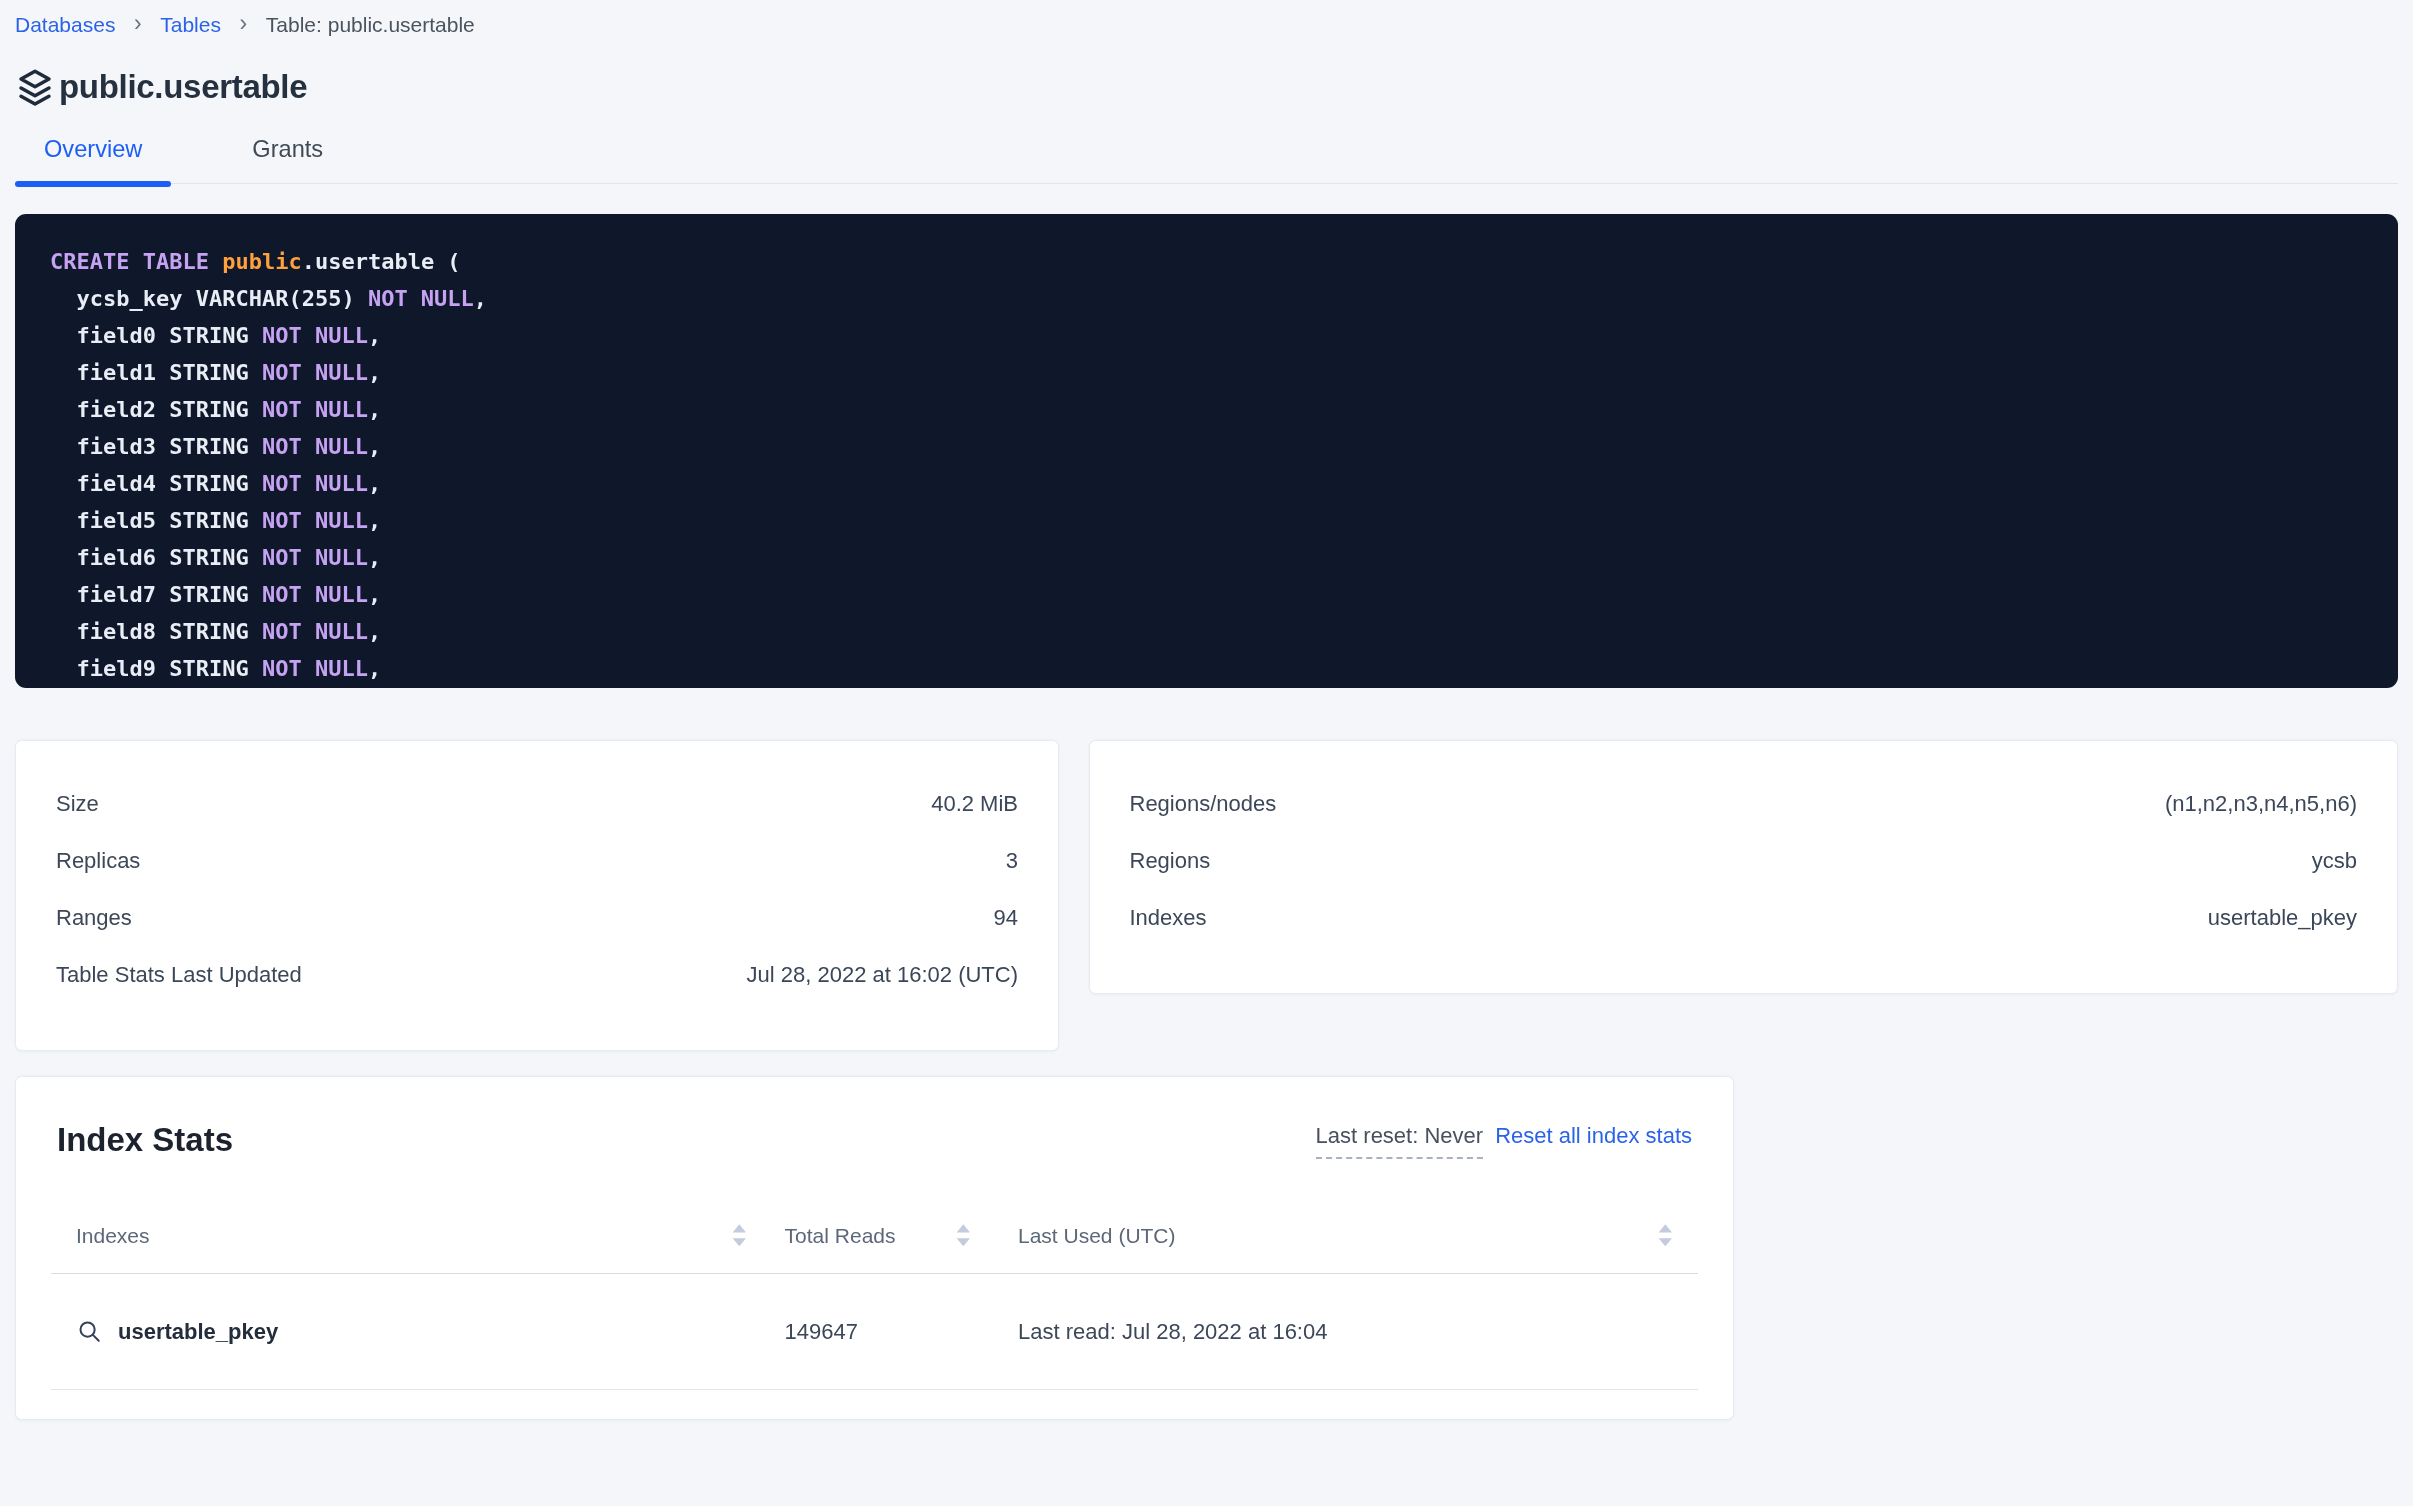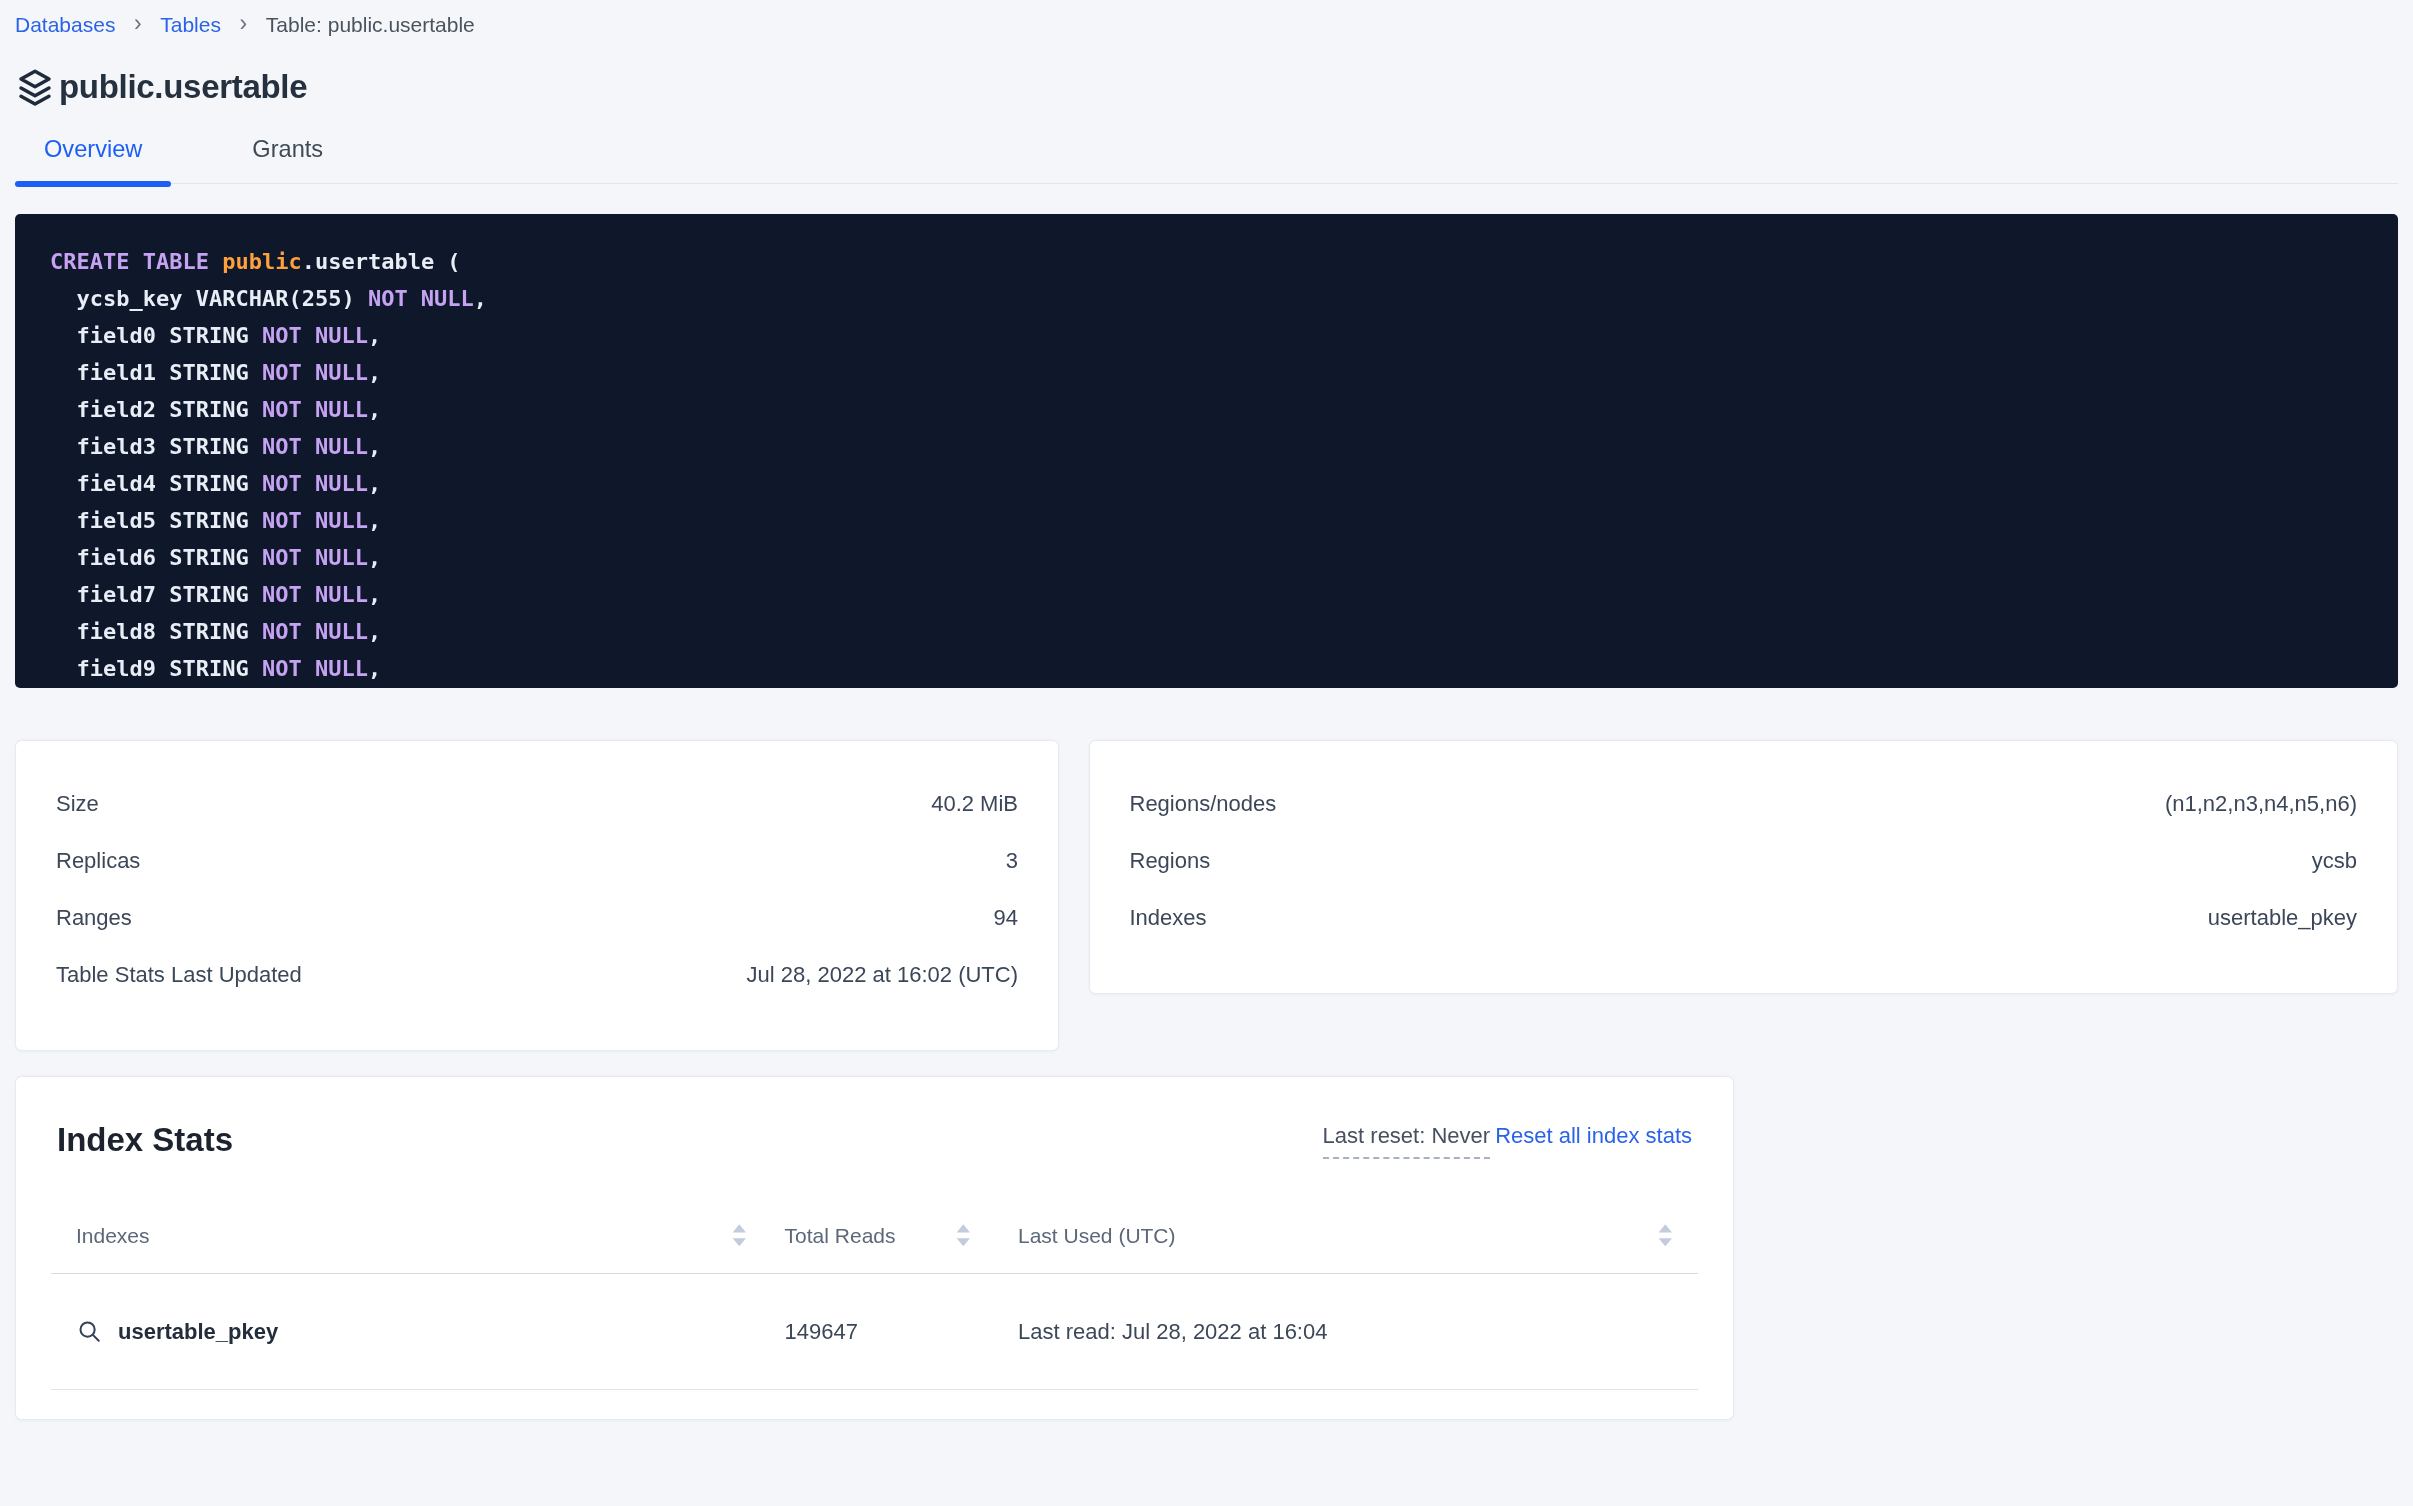--- a/index.html
+++ b/index.html
@@ -36,21 +36,21 @@
   .tab{position:relative;padding:0 29px 20px 29px;font-size:23.6px;color:#404a56;cursor:pointer;}
   .tab.active{color:var(--accent_blue);}
   .tab.active::after{
     content:"";position:absolute;left:0;right:0;bottom:-3.4px;height:5.9px;border-radius:3.4px;
     background:var(--accent_blue);
   }
 
   
   .code-card{
     margin-top:30px;width:2383px;height:474px;overflow:hidden;
-    background:var(--code_background);border-radius:5px;
+    background:var(--code_background);border-radius:11px;
     padding:29px 35px 0 35px;
     font-family:"DejaVu Sans Mono","Liberation Mono",monospace;
     font-size:22px;font-weight:700;line-height:37px;color:var(--code_plain);
   }
   .code-line{white-space:pre;}
   .tok-kw{color:var(--code_keyword);}
   .tok-schema{color:var(--code_schema);}
   .tok-plain{color:var(--code_plain);}
 
   
@@ -63,21 +63,21 @@
   .card-right{flex:1;padding:34px 0 47px 0;}
   .detail-row{height:57px;padding:0 40px;display:flex;justify-content:space-between;align-items:center;font-size:22px;}
   .detail-label{color:#3c4758;}
   .detail-value{color:#3b4759;display:flex;align-items:center;}
   .status-dot{width:16px;height:16px;border-radius:50%;background:var(--status_green);display:inline-block;margin-right:11.8px;}
 
   
   .index-card{margin-top:25px;width:1719px;padding:44px 0 29px 0;}
   .index-head{display:flex;justify-content:space-between;align-items:flex-start;padding:0 41px;}
   .index-title{font-size:33px;font-weight:700;color:#1c222e;}
-  .index-head-right{display:flex;align-items:flex-start;gap:5px;padding-top:1.7px;}
+  .index-head-right{display:flex;align-items:flex-start;gap:12px;padding-top:1.7px;}
   .last-reset{font-size:22px;color:#47505f;border-bottom:2.5px dashed #a8b1c2;padding-bottom:7.6px;cursor:default;}
   .reset-link{font-size:22px;color:var(--link_blue);text-decoration:none;cursor:pointer;}
 
   .itable{margin:39px 35px 0 35px;}
   .thead,.trow{display:grid;grid-template-columns:721px 207px 1fr;align-items:center;}
   .thead{height:76px;border-bottom:1.7px solid #d6dbe5;}
   .th{display:flex;justify-content:space-between;align-items:center;font-size:21px;color:#5c6779;cursor:pointer;}
   .th-0{padding-left:25px;padding-right:23.6px;}
   .th-1{padding-left:12.6px;padding-right:6.7px;}
   .th-2{padding-left:39px;padding-right:23.6px;}

